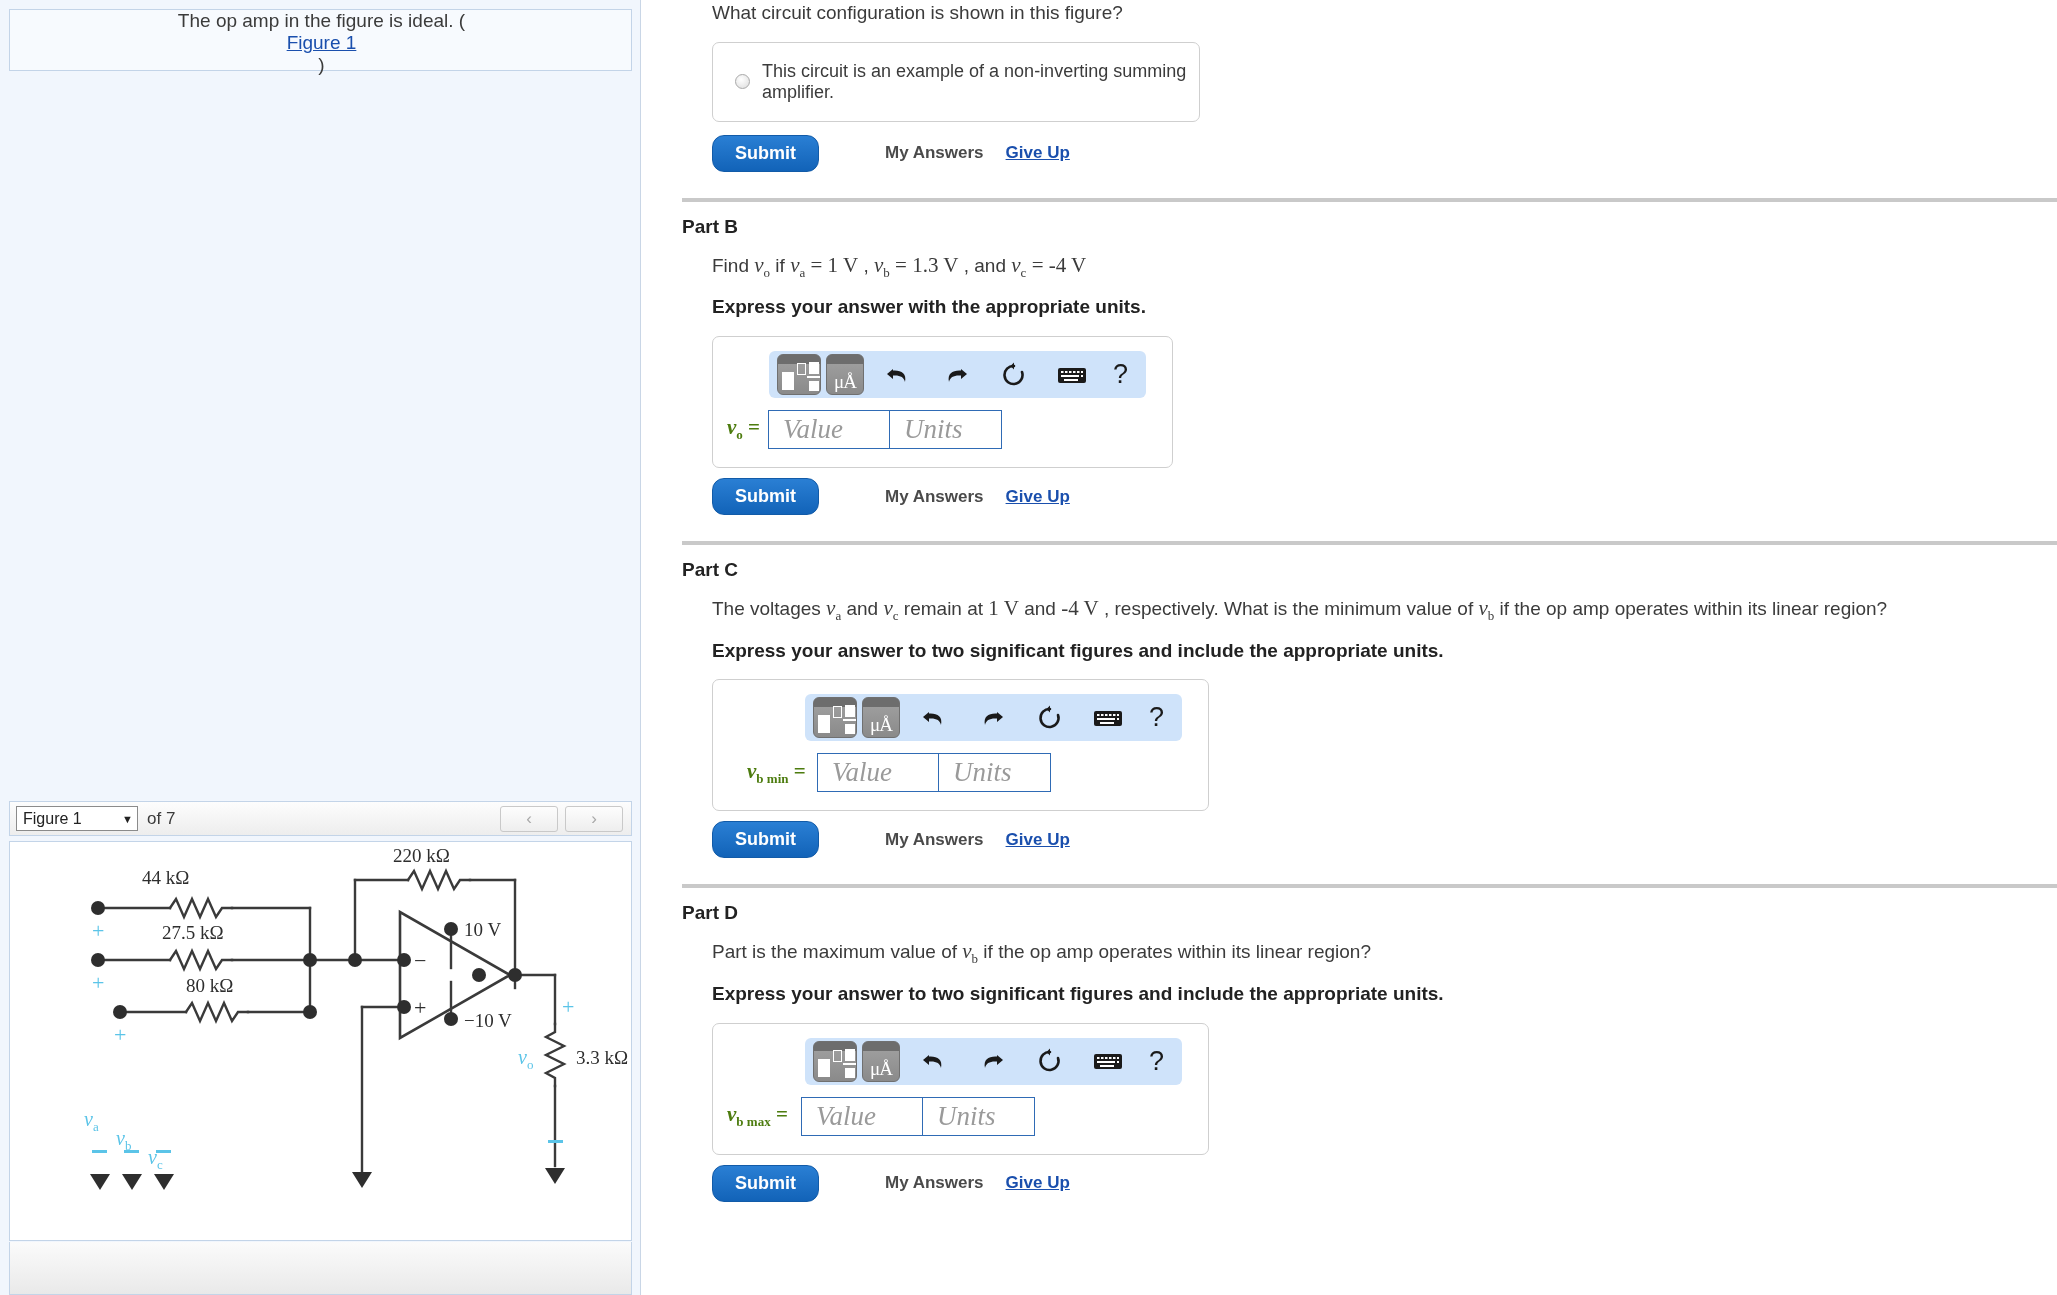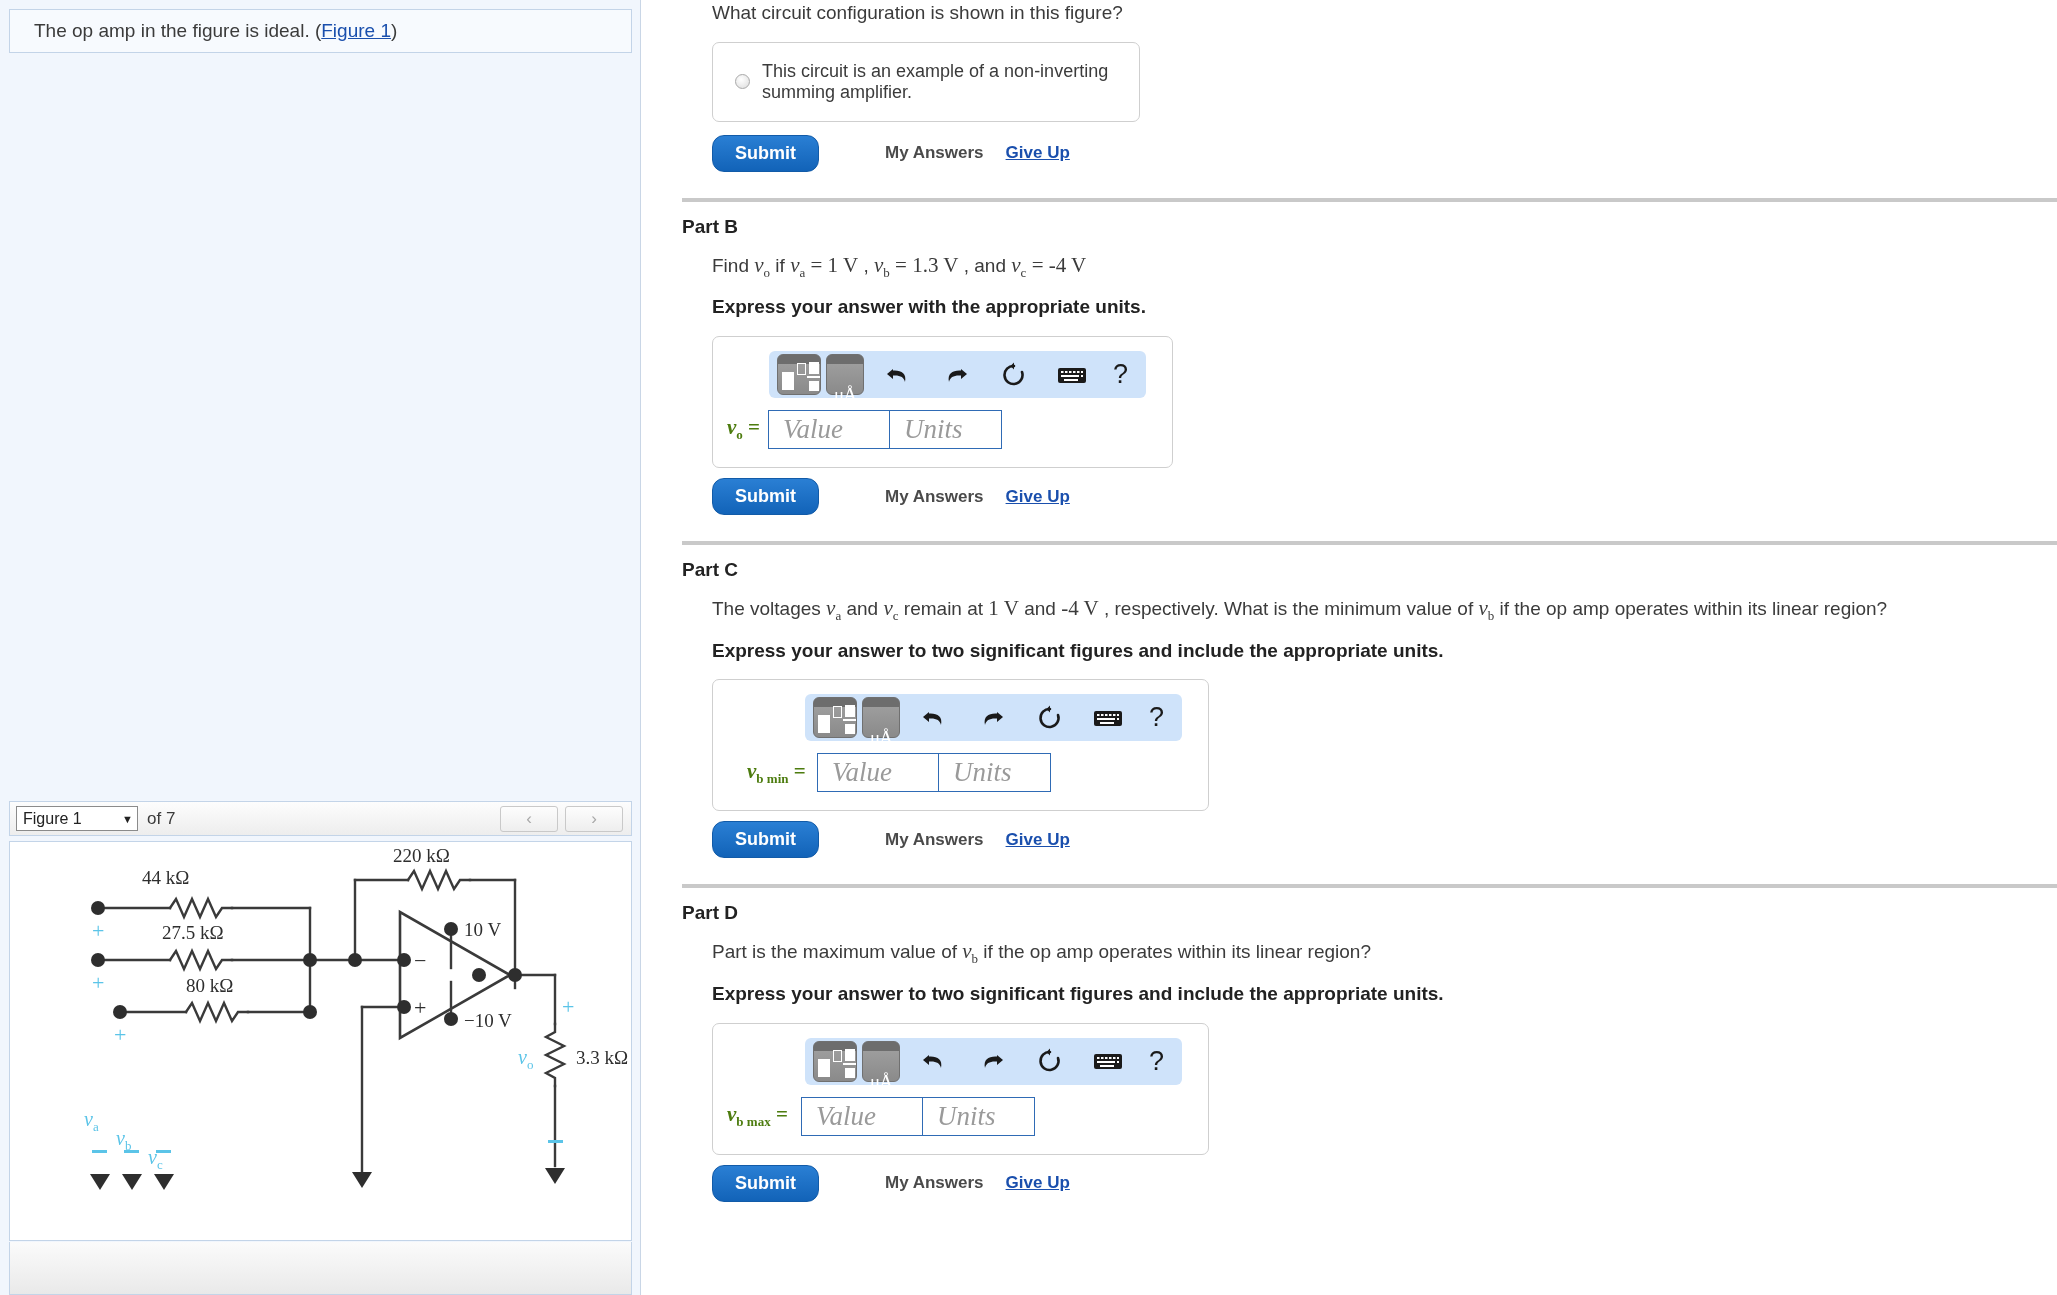--- a/index.html
+++ b/index.html
@@ -17,24 +17,24 @@
   .left-panel {
     width: 641px; height: 1295px;
     background: #f1f6fd;
     position: relative;
     flex: 0 0 641px;
   }
   .intro-box {
     margin: 9px 9px 0 9px;
     background: #f7fafe;
     border: 1px solid #c3d4e8;
-    height: 44px;
+    height: 62px;
     display: flex; align-items: center;
-    padding-left: 24px;
-    font-size: 19px; color: #3b3b3b;
+    padding-left: 2px;
+    font-size: 19px; color: #3b3b3b; flex-direction: column;
   }
   .intro-box a { color: #1a4fad; text-decoration: underline; }
 
   .figure-nav {
     position: absolute; left: 9px; top: 801px;
     width: 623px; height: 35px;
     background: linear-gradient(#fdfdfd, #ededed);
     border: 1px solid #c3d4e8;
     display: flex; align-items: center;
     padding: 0 6px;
@@ -86,21 +86,21 @@
     position: relative;
     background: #ffffff;
     padding-left: 41px;
   }
 
   .q-text { font-size: 19px; color: #3b3b3b; line-height: 1.35; }
   .q-text.indent { margin-left: 30px; }
 
   .choice-box {
     margin-top: 16px; margin-left: 30px;
-    width: 428px;
+    width: 488px;
     border: 1px solid #cfcfcf;
     border-radius: 7px;
     padding: 14px 10px 14px 22px;
     background: #ffffff;
   }
   .choice-row { display: flex; align-items: center; margin: 4px 0; }
   .radio {
     width: 15px; height: 15px; border-radius: 50%;
     border: 1px solid #a9a9a9;
     background: radial-gradient(circle at 40% 35%, #ffffff 0%, #e6e6e6 70%, #d6d6d6 100%);
@@ -151,21 +151,21 @@
     border: 1px solid #707070;
   }
   .tmpl-icon .w { position: absolute; background: #ffffff; }
   .t1 .a { left: 4px; top: 17px; width: 12px; height: 18px; }
   .t1 .b { left: 19px; top: 8px; width: 9px;  height: 12px; border: 1px solid #ffffff; background: transparent; }
   .t1 .c { left: 31px; top: 7px; width: 10px; height: 12px; }
   .t1 .d { left: 29px; top: 21px; width: 13px; height: 2px; }
   .t1 .e { left: 31px; top: 26px; width: 10px; height: 10px; }
   .t2 { width: 38px; }
   .t2 .lbl {
-    position: absolute; left: 0; top: 29px; width: 100%;
+    position: absolute; left: 0; top: 16px; width: 100%;
     text-align: center; color: #ffffff; font-size: 19px;
     font-family: "Liberation Serif", serif; letter-spacing: -1px;
   }
   .bar-icon {
     font-size: 26px; color: #1a1a1a; margin: 0 14px;
     display: flex; align-items: center; justify-content: center;
     width: 30px; height: 30px;
   }
   .bar-icon svg { display: block; }
   .bar-help { font-size: 27px; color: #1a1a1a; margin-left: 12px; margin-right: 2px; }

